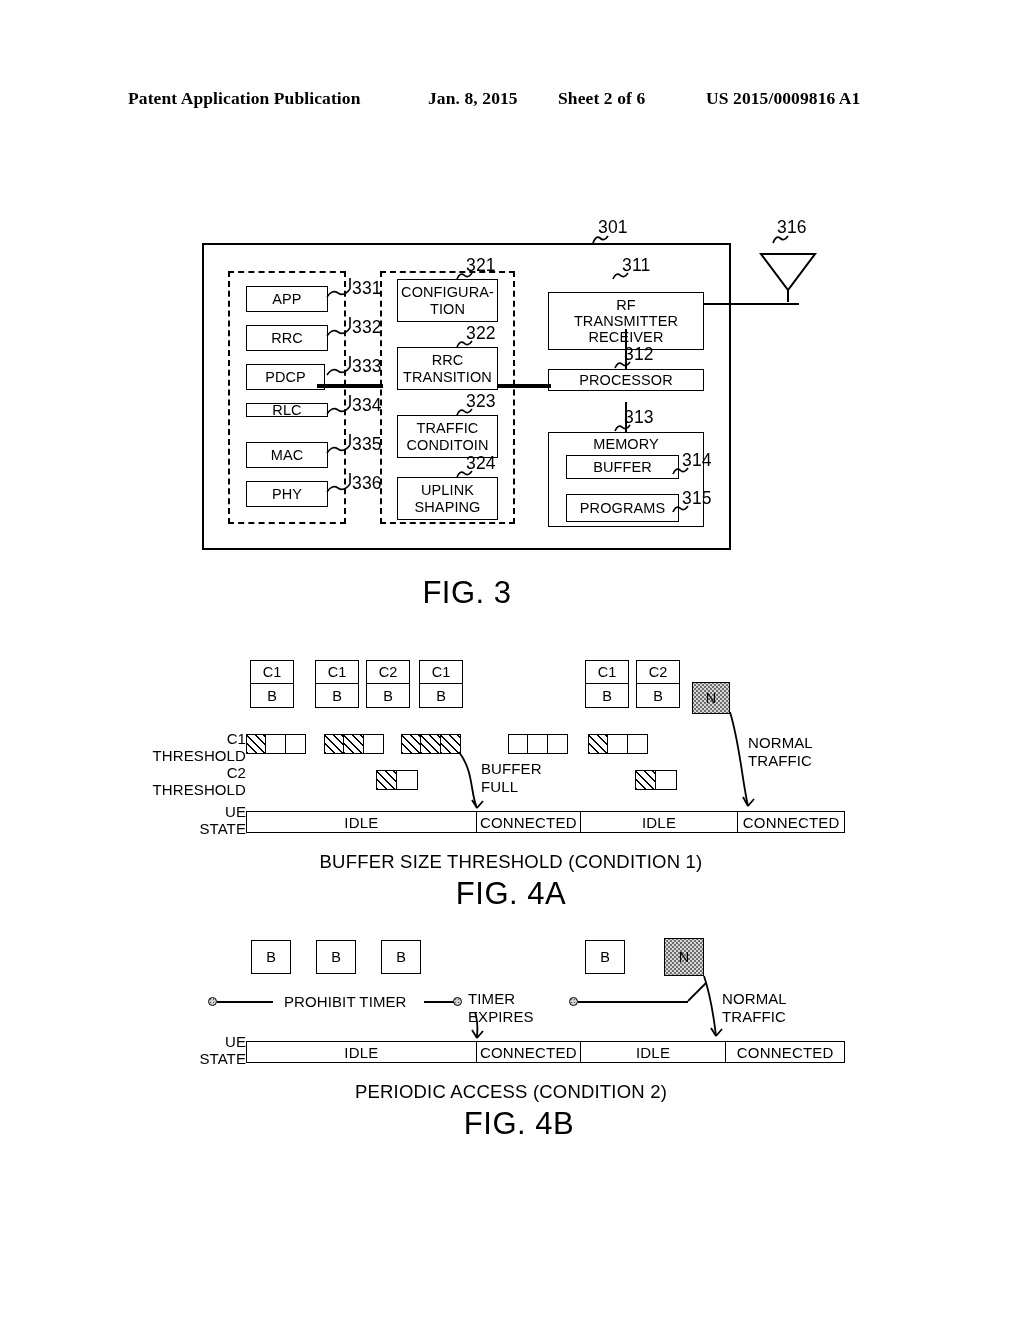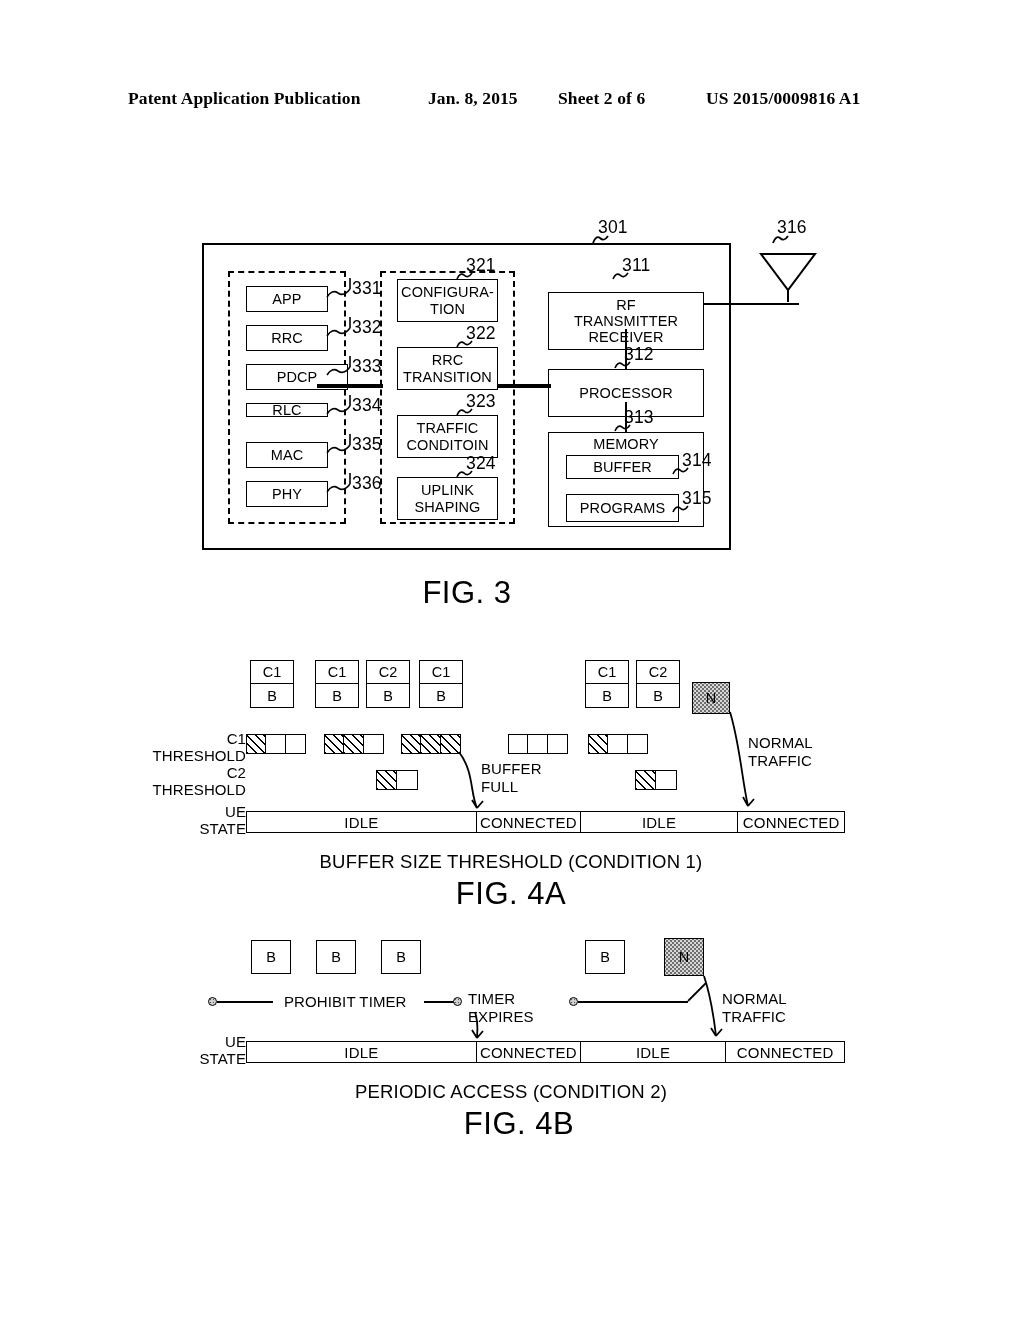--- a/index.html
+++ b/index.html
@@ -200,21 +200,21 @@
 <div id="fig3">
 
   <div class="dashbox" style="left:24px; top:26px; width:118px; height:253px;"></div>
 
   <div class="bbox" style="left:42px; top:41px; width:82px; height:26px;">
     <span>APP</span>
     </div>
   <div class="bbox" style="left:42px; top:80px; width:82px; height:26px;">
     <span>RRC</span>
     </div>
-  <div class="bbox" style="left:42px; top:119px; width:102px; height:26px;">
+  <div class="bbox" style="left:42px; top:119px; width:79px; height:26px;">
     <span>PDCP</span>
     </div>
   <div class="bbox" style="left:42px; top:158px; width:82px; height:14px;">
     <span>RLC</span>
     </div>
   <div class="bbox" style="left:42px; top:197px; width:82px; height:26px;">
     <span>MAC</span>
     </div>
   <div class="bbox" style="left:42px; top:236px; width:82px; height:26px;">
     <span>PHY</span>
@@ -232,21 +232,21 @@
     <span>TRAFFIC
 CONDITOIN</span></div>
   <div class="bbox" style="left:193px; top:232px; width:101px; height:43px; white-space:pre-line;">
     <span>UPLINK
 SHAPING</span></div>
 
   <div class="bbox" style="left:344px; top:47px; width:156px; height:58px; white-space:pre-line;">
     <span>RF
 TRANSMITTER
 RECEIVER</span></div>
-  <div class="bbox" style="left:344px; top:124px; width:156px; height:48px;">
+  <div class="bbox" style="left:344px; top:124px; width:156px; height:22px;">
     <span>PROCESSOR</span>
     </div>
 
   <div class="bbox" style="left:344px; top:187px; width:156px; height:95px; display:block; padding-top:3px;">
     <div style="text-align:center; font-size:14.5px;">MEMORY</div>
   </div>
   <div class="bbox" style="left:362px; top:210px; width:113px; height:24px;">
     <span>BUFFER</span>
     </div>
   <div class="bbox" style="left:362px; top:249px; width:113px; height:28px;">

